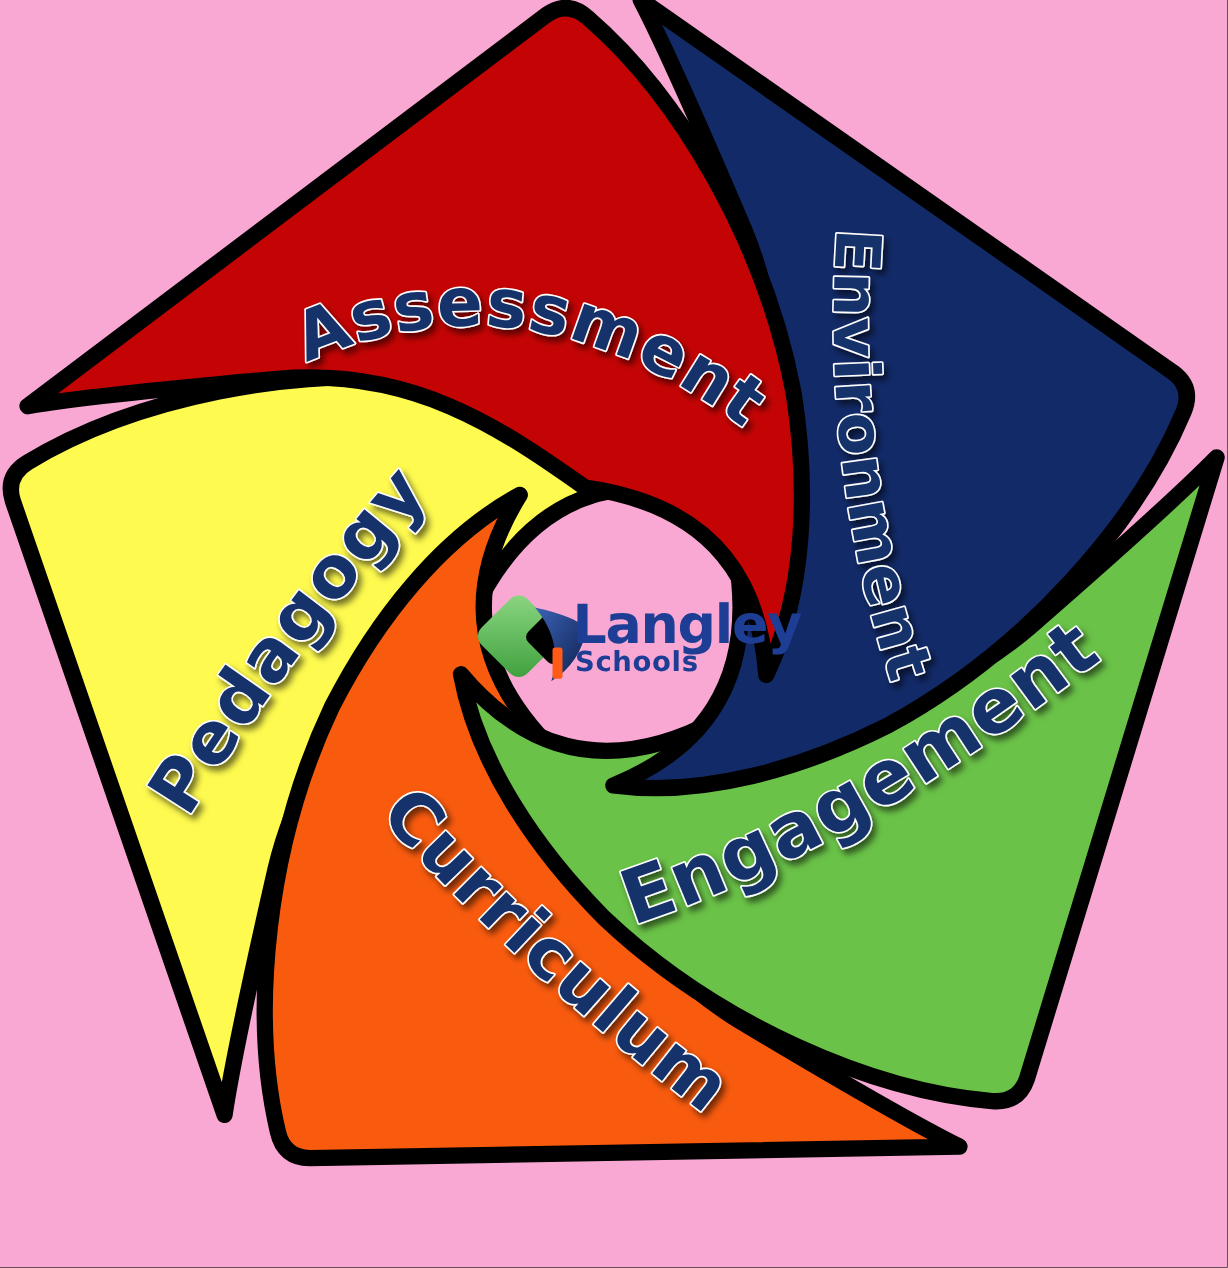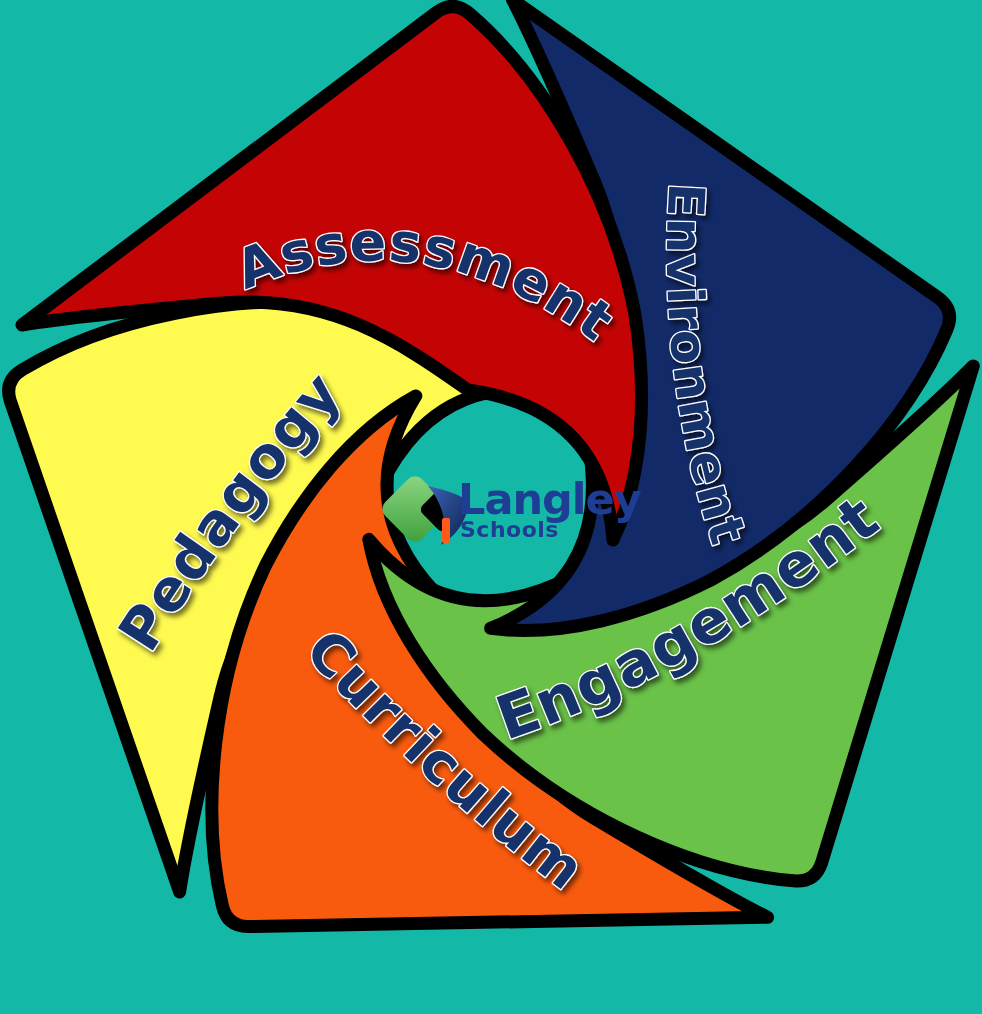--- a/index.html
+++ b/index.html
@@ -2,21 +2,21 @@
 <html><head>
 <meta charset="utf-8">
 <style>
   html,body{
     margin:0; padding:0;
     background:#000;
     width:982px; height:1014px;
     overflow:hidden;
     font-family:"DejaVu Sans", sans-serif;
   }
-  .stage{ position:relative; width:982px; height:1014px; background:#14b8a6; }
+  .stage{ position:relative; width:982px; height:1014px; background:#f9a8d4; }
   svg{ position:absolute; inset:0; display:block; }
   .seg-label{
     font-family:"DejaVu Sans", sans-serif;
     font-weight:bold;
     text-anchor:middle;
     paint-order:stroke fill;
     stroke:#ffffff;
     stroke-width:2.6px;
     stroke-linejoin:round;
     letter-spacing:1px;

